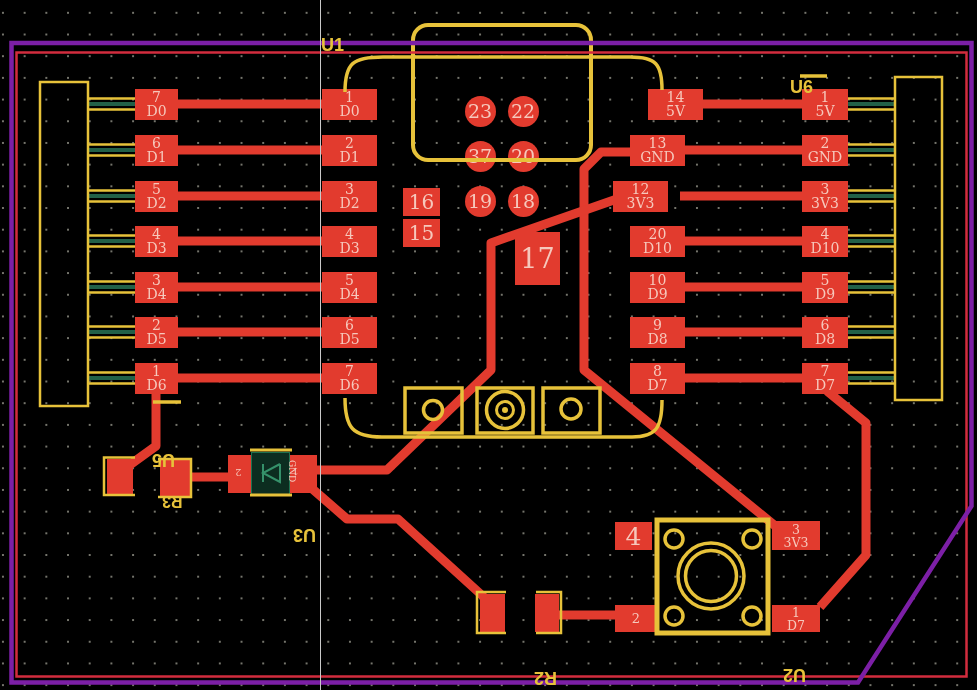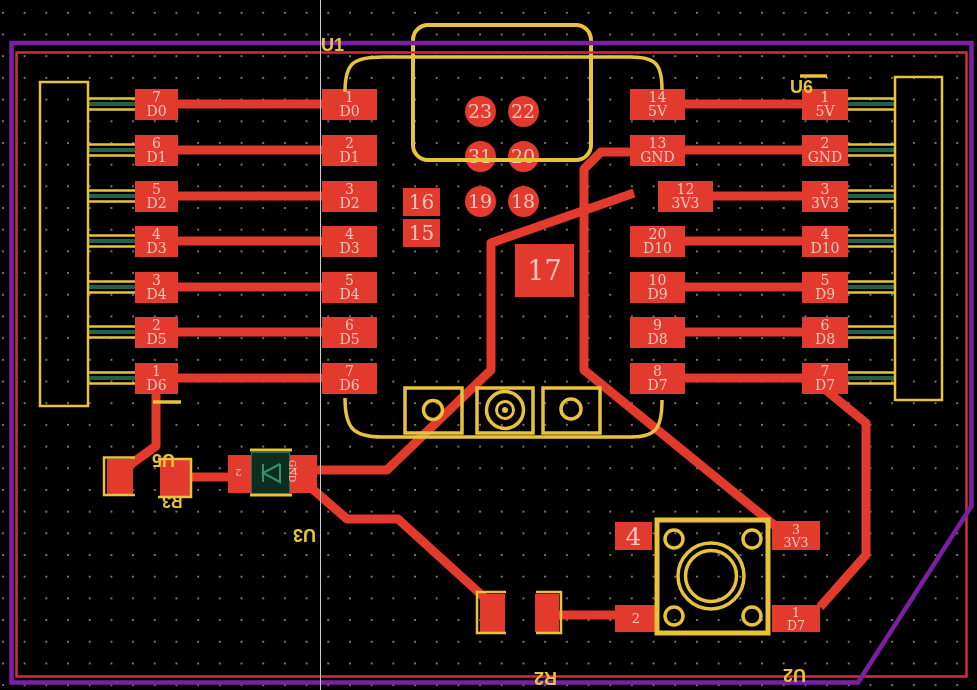--- a/index.html
+++ b/index.html
@@ -112,29 +112,29 @@
     </div>
   <div class="pad" style="left:322px;top:316.5px;width:55px;height:31px">
       <span class="pl">6</span>
       <span class="pl">D5</span>
     </div>
   <div class="pad" style="left:322px;top:362.5px;width:55px;height:31px">
       <span class="pl">7</span>
       <span class="pl">D6</span>
     </div>
 
-  <div class="pad" style="left:630px;top:88.5px;width:55px;height:31px">
+  <div class="pad" style="left:648px;top:88.5px;width:55px;height:31px">
       <span class="pl">14</span>
       <span class="pl">5V</span>
     </div>
   <div class="pad" style="left:630px;top:134.5px;width:55px;height:31px">
       <span class="pl">13</span>
       <span class="pl">GND</span>
     </div>
-  <div class="pad" style="left:658px;top:180.5px;width:55px;height:31px">
+  <div class="pad" style="left:613px;top:180.5px;width:55px;height:31px">
       <span class="pl">12</span>
       <span class="pl">3V3</span>
     </div>
   <div class="pad" style="left:630px;top:225.5px;width:55px;height:31px">
       <span class="pl">20</span>
       <span class="pl">D10</span>
     </div>
   <div class="pad" style="left:630px;top:271.5px;width:55px;height:31px">
       <span class="pl">10</span>
       <span class="pl">D9</span>
@@ -177,39 +177,39 @@
       <span class="pl">D7</span>
     </div>
 
   <div class="pad round" style="left:464.5px;top:72.5px;width:31px;height:31px">
       <span>23</span>
     </div>
   <div class="pad round" style="left:507.5px;top:72.5px;width:31px;height:31px">
       <span>22</span>
     </div>
   <div class="pad round" style="left:464.5px;top:117.5px;width:31px;height:31px">
-      <span>31</span>
+      <span>37</span>
     </div>
   <div class="pad round" style="left:507.5px;top:117.5px;width:31px;height:31px">
       <span>20</span>
     </div>
   <div class="pad round" style="left:464.5px;top:162.5px;width:31px;height:31px">
       <span>19</span>
     </div>
   <div class="pad round" style="left:507.5px;top:162.5px;width:31px;height:31px">
       <span>18</span>
     </div>
 
   <div class="pad mid" style="left:403px;top:188px;width:37px;height:28px">
       <span>16</span>
     </div>
   <div class="pad mid" style="left:403px;top:219px;width:37px;height:28px">
       <span>15</span>
     </div>
-  <div class="pad big" style="left:515px;top:244px;width:59px;height:53px">
+  <div class="pad big" style="left:515px;top:232px;width:45px;height:53px">
       <span>17</span>
     </div>
 
   <div class="pad big" style="left:615px;top:522px;width:37px;height:28px;font-size:25px">
       <span>4</span>
     </div>
   <div class="pad" style="left:772px;top:521px;width:48px;height:29px">
       <span class="sm">3</span>
       <span class="sm">3V3</span>
     </div>

